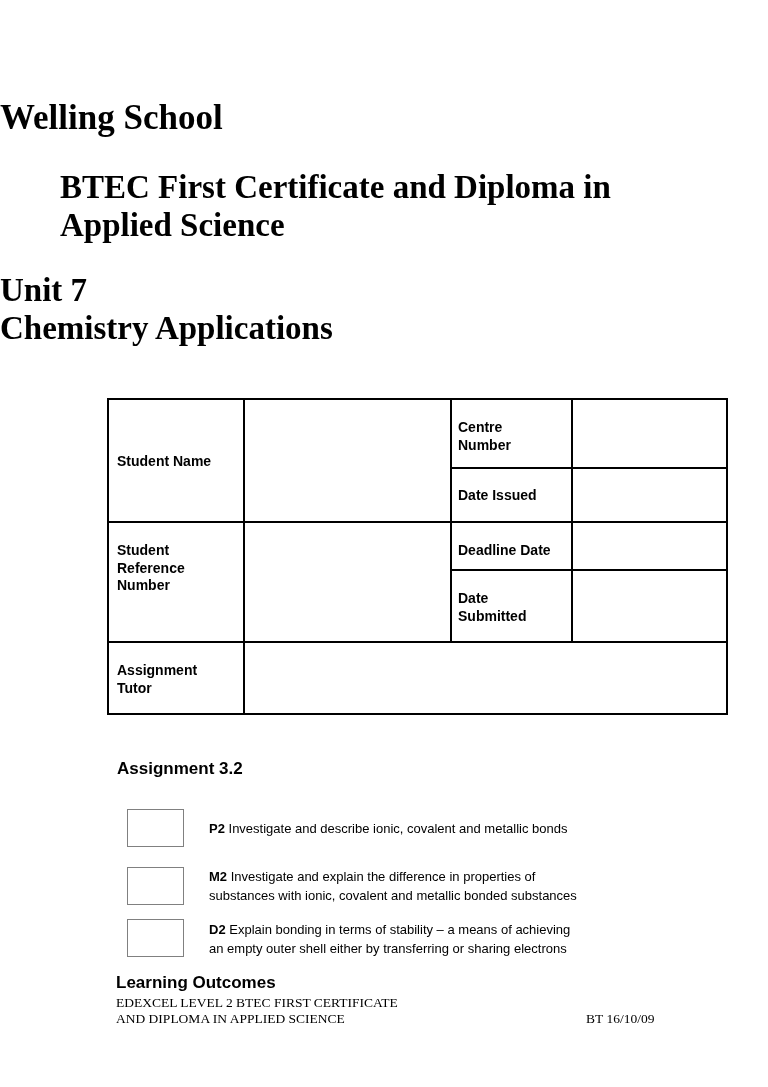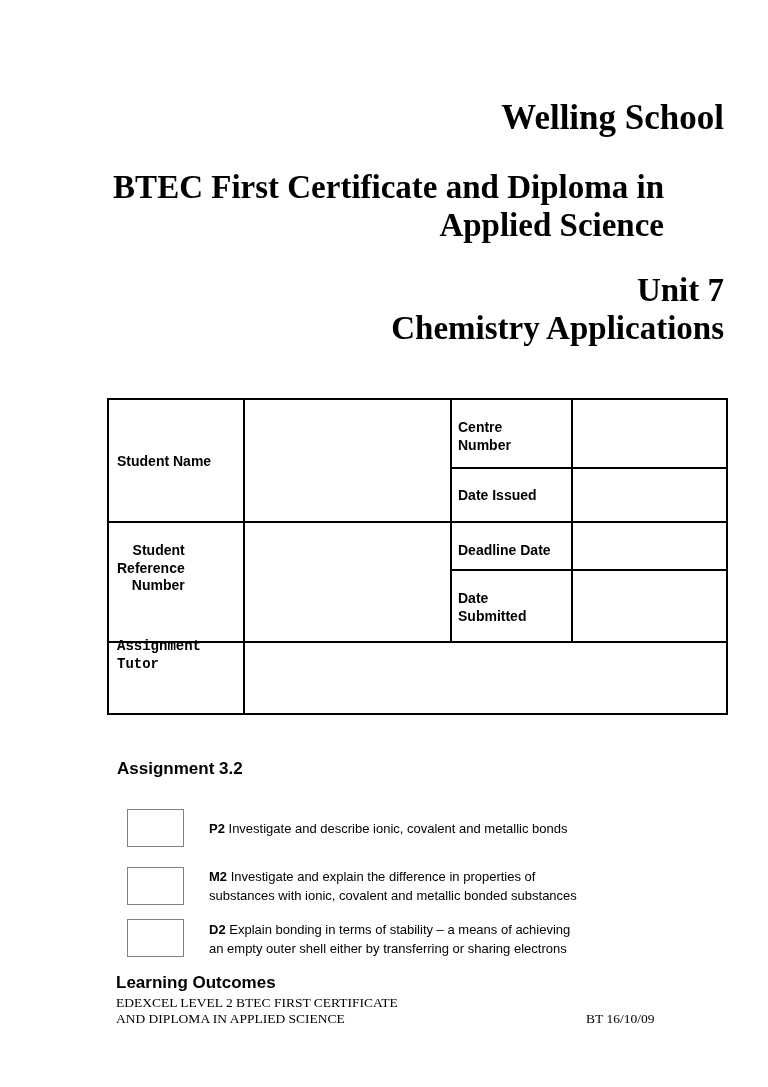--- a/index.html
+++ b/index.html
@@ -1,20 +1,20 @@
 <!DOCTYPE html>
 <html><head>
 <meta charset="utf-8">
 <style>
   html, body { margin:0; padding:0; background:#ffffff; }
   body { width:768px; height:1087px; position:relative; overflow:hidden; color:#000; }
   .serif { font-family: "Liberation Serif", "DejaVu Serif", serif; }
   .sans { font-family: "Liberation Sans", "DejaVu Sans", sans-serif; }
   .abs { position:absolute; }
-  .title { font-weight:bold; text-align:right; }
+  .title { font-weight:bold; text-align:left; }
   .t-school { left:0; width:724px; top:97px; font-size:35px; line-height:42px; }
   .t-course { left:60px; width:604px; top:168px; font-size:33px; line-height:38px; }
   .t-unit { left:0; width:724px; top:272px; font-size:33px; line-height:36px; }
   .t-unitname { left:0; width:724px; top:308px; font-size:33px; line-height:40px; }
 
   .cell { position:absolute; box-sizing:border-box; }
   .hl { position:absolute; background:#000; height:2px; }
   .vl { position:absolute; background:#000; width:2px; }
   .lbl { position:absolute; font-size:14px; font-weight:bold; line-height:17.5px; }
 
@@ -56,37 +56,37 @@
 
 <div class="lbl sans" style="left:458px;top:419px;">
   <div>Centre</div>
   <div>Number</div>
 </div>
 <div class="cell" style="left:573px;top:400px;width:153px;height:67px;"></div>
 
 <div class="lbl sans" style="left:458px;top:487px;">Date Issued</div>
 <div class="cell" style="left:573px;top:469px;width:153px;height:52px;"></div>
 
-<div class="lbl sans" style="left:117px;top:542px;text-align:right;">
+<div class="lbl sans" style="left:117px;top:542px;">
   <div>Student</div>
   <div>Reference</div>
   <div>Number</div>
 </div>
 <div class="cell" style="left:245px;top:523px;width:205px;height:118px;"></div>
 
 <div class="lbl sans" style="left:458px;top:542px;">Deadline Date</div>
 <div class="cell" style="left:573px;top:523px;width:153px;height:46px;"></div>
 
 <div class="lbl sans" style="left:458px;top:590px;">
   <div>Date</div>
   <div>Submitted</div>
 </div>
 <div class="cell" style="left:573px;top:571px;width:153px;height:70px;"></div>
 
-<div class="lbl sans" style="left:117px;top:638px;font-family:Liberation Mono, monospace;">
+<div class="lbl sans" style="left:117px;top:662px;">
   <div>Assignment</div>
   <div>Tutor</div>
 </div>
 <div class="cell" style="left:245px;top:643px;width:481px;height:70px;"></div>
 
 <div class="abs sans sec-head" style="left:117px;top:759px;">Assignment 3.2</div>
 
 <div class="chk" style="top:809px;"></div>
 <div class="crit sans" style="top:819px;">
   <div><b>P2</b><span> Investigate and describe ionic, covalent and metallic bonds</span></div>

